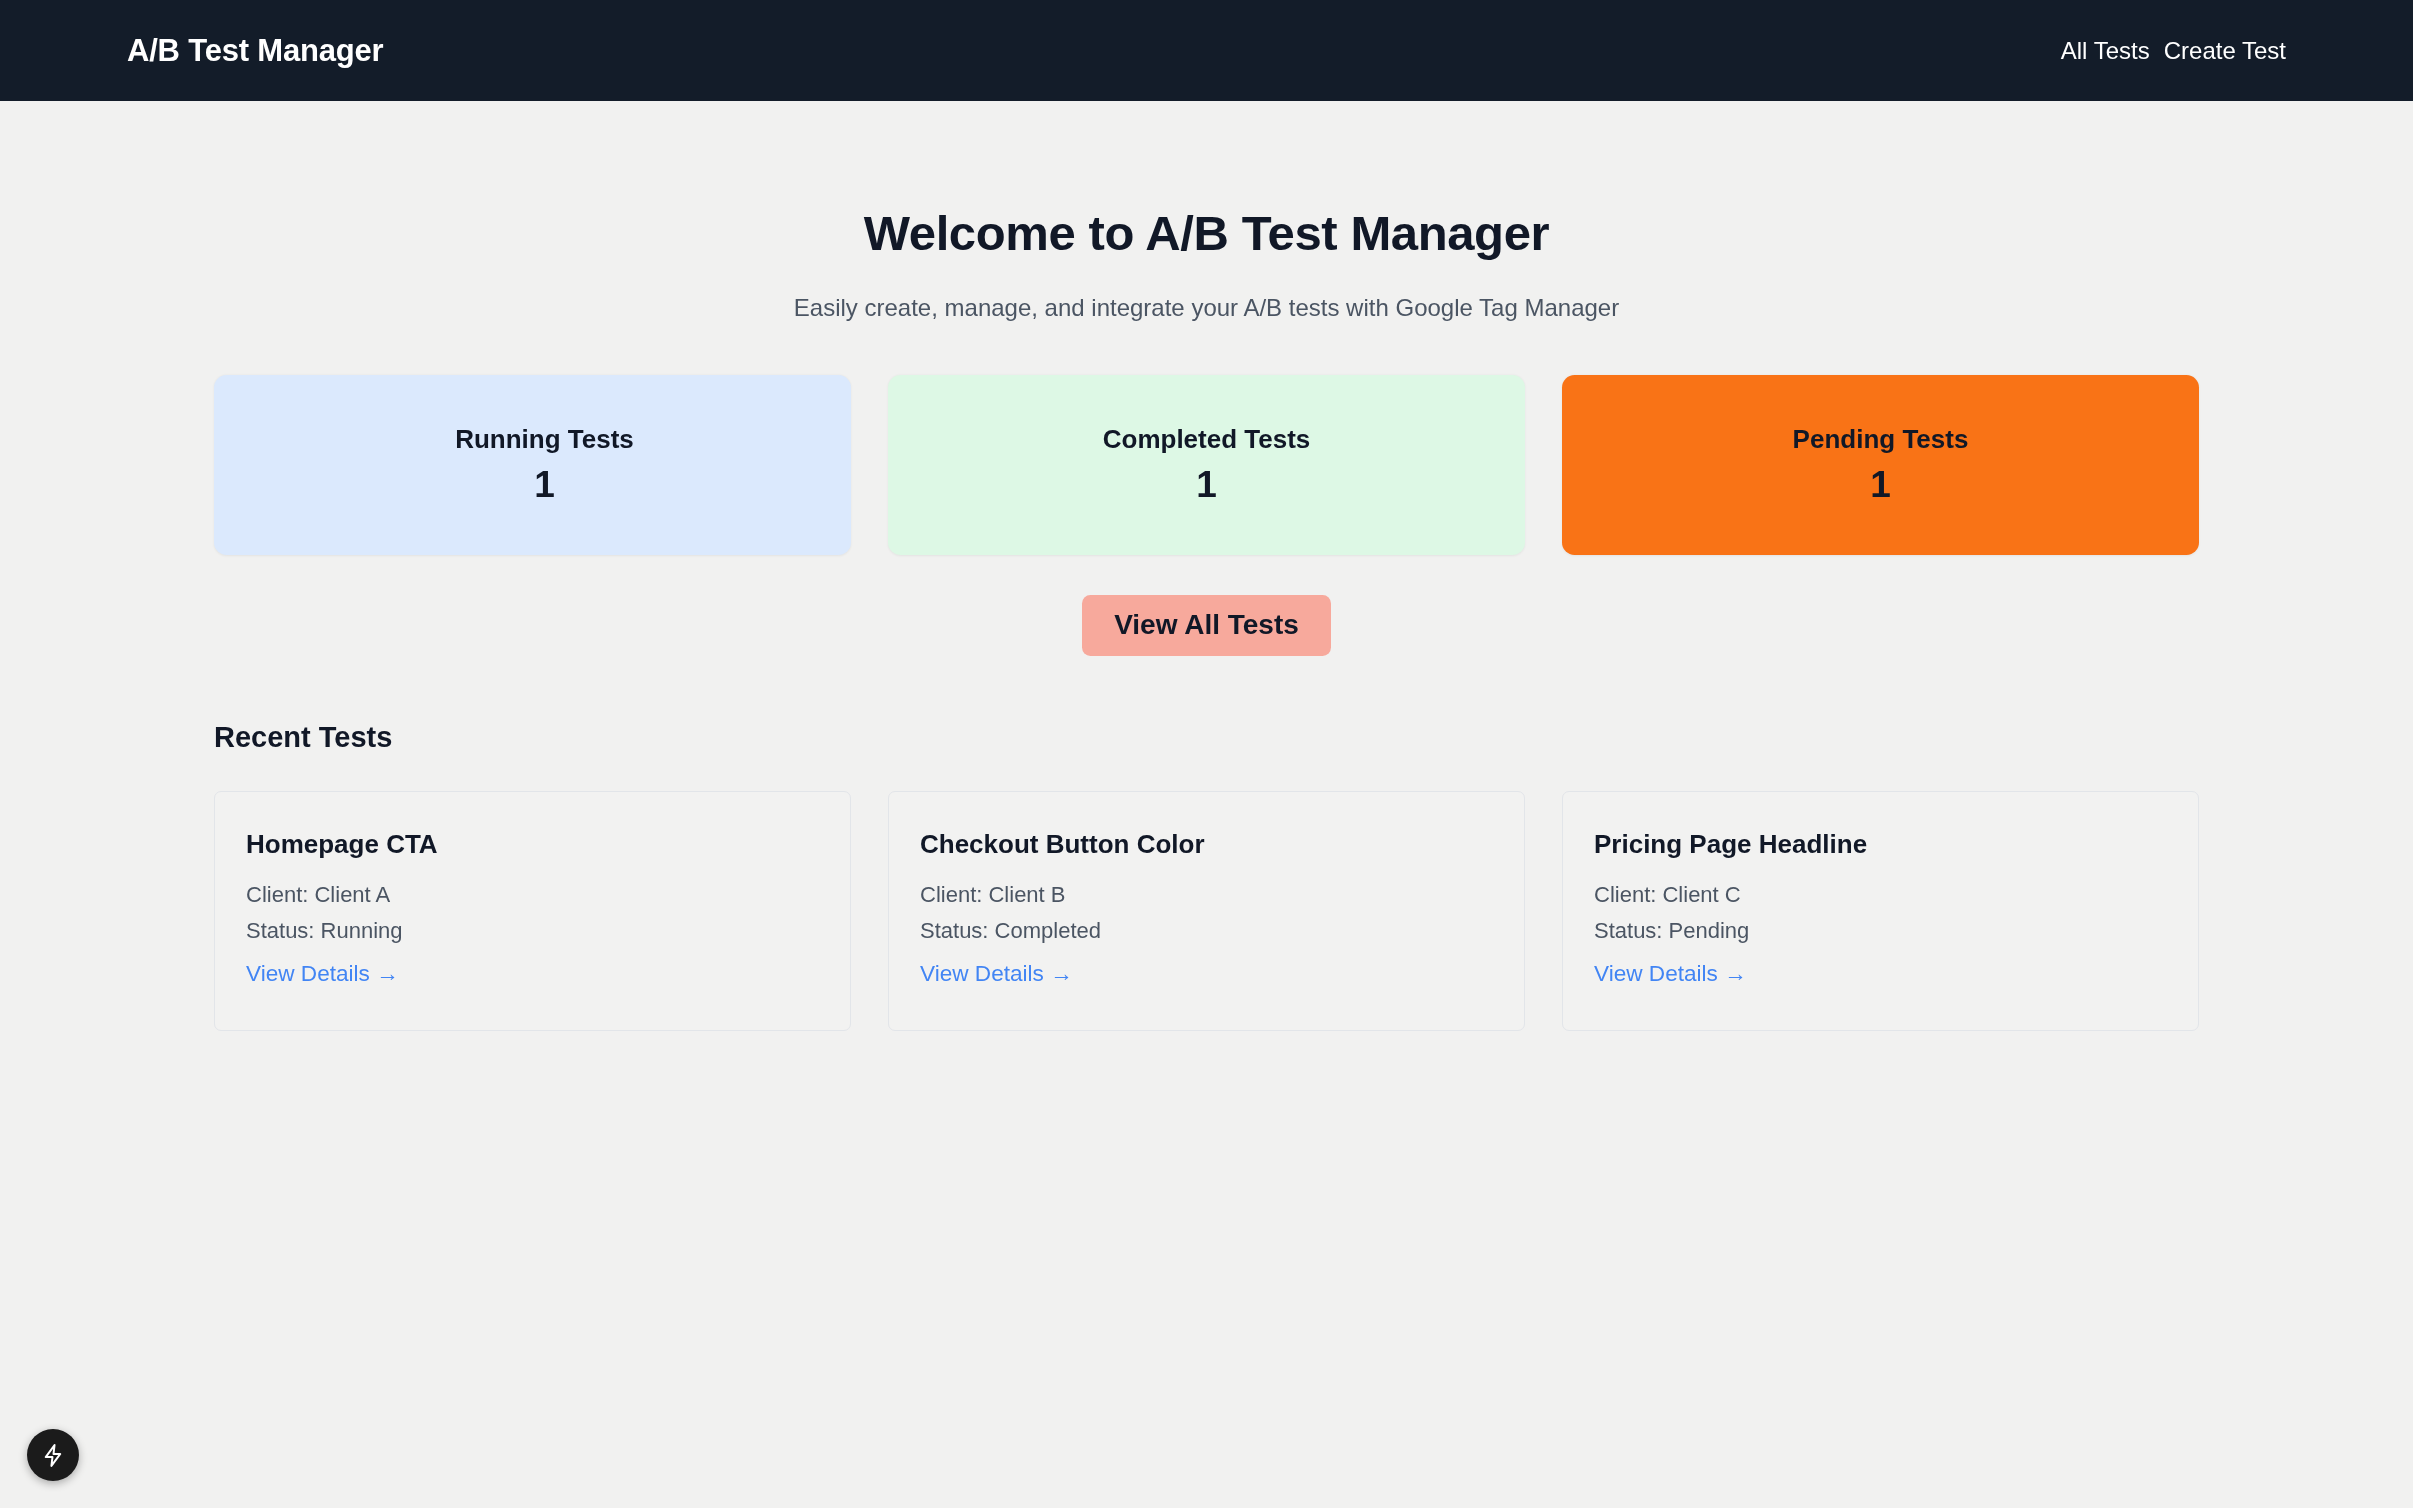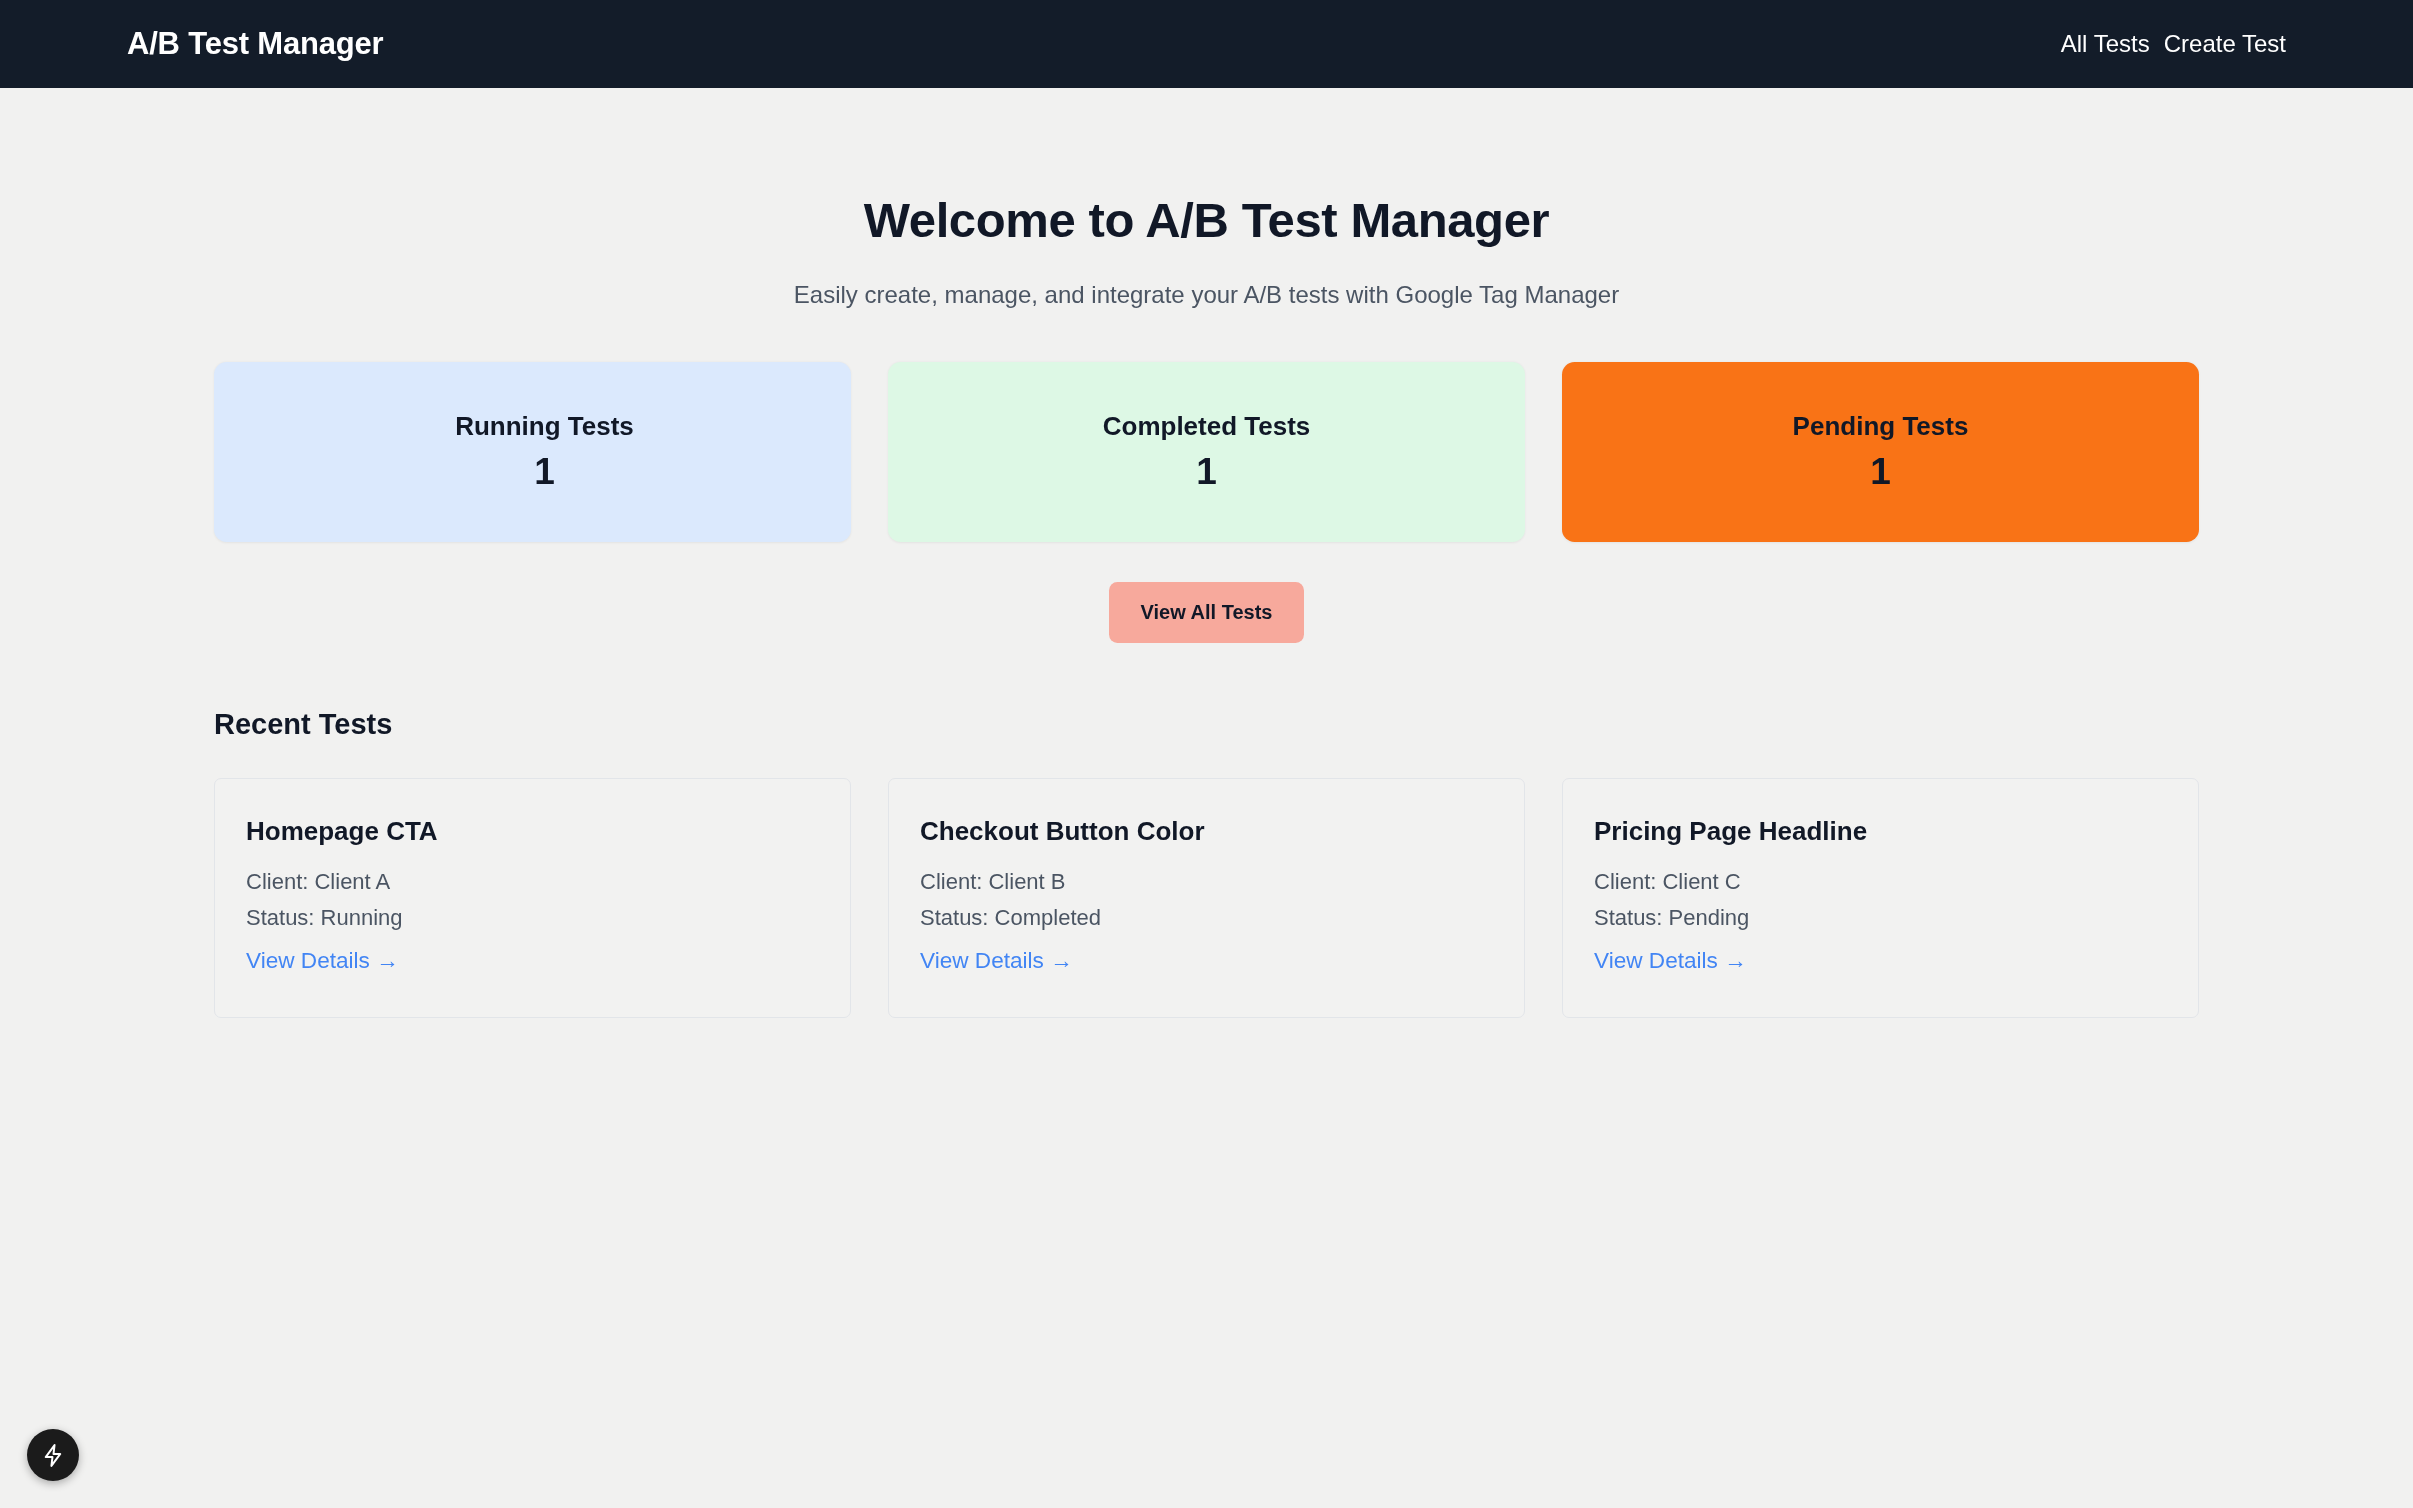--- a/index.html
+++ b/index.html
@@ -13,21 +13,21 @@
 
   body {
     background: #f1f1f0;
     font-family: "Liberation Sans", "DejaVu Sans", sans-serif;
     color: #111827;
     -webkit-font-smoothing: antialiased;
   }
 
   
   .header {
-    height: 88px;
+    height: 101px;
     background: #131c29;
     display: flex;
     align-items: center;
     justify-content: space-between;
     padding: 0 127px 0 127px;
   }
 
   .brand {
     font-size: 31px;
     font-weight: bold;
@@ -121,21 +121,21 @@
     gap: 29px;
   }
 
   .action-btn {
     background: #f7a99c;
     border: none;
     border-radius: 8.4px;
     padding: 0 32px;
     height: 61px;
     font-family: inherit;
-    font-size: 20px;
+    font-size: 28px;
     font-weight: bold;
     color: #111827;
     cursor: pointer;
     white-space: nowrap;
     display: inline-flex;
     align-items: center;
     justify-content: center;
   }
 
   

